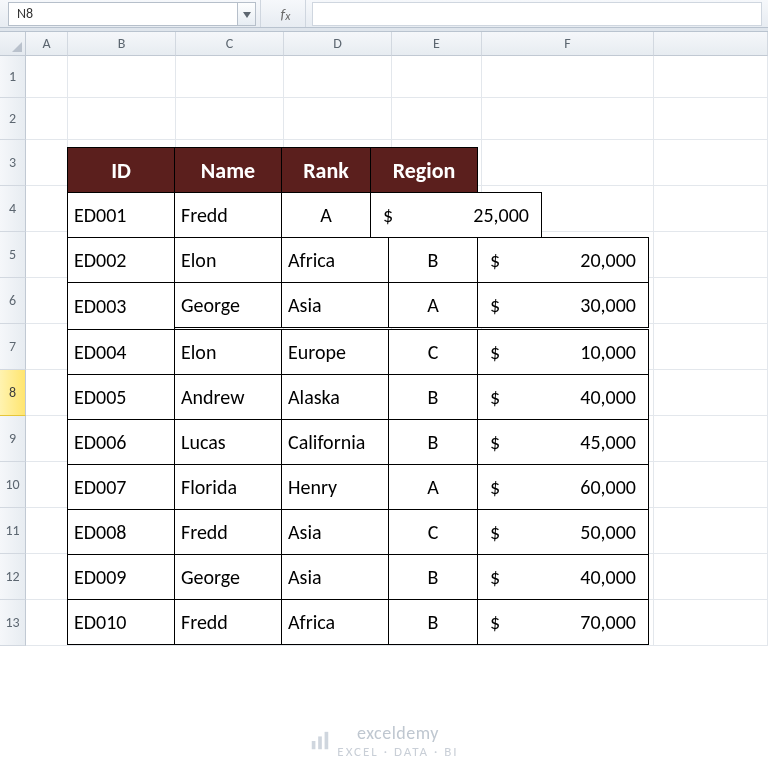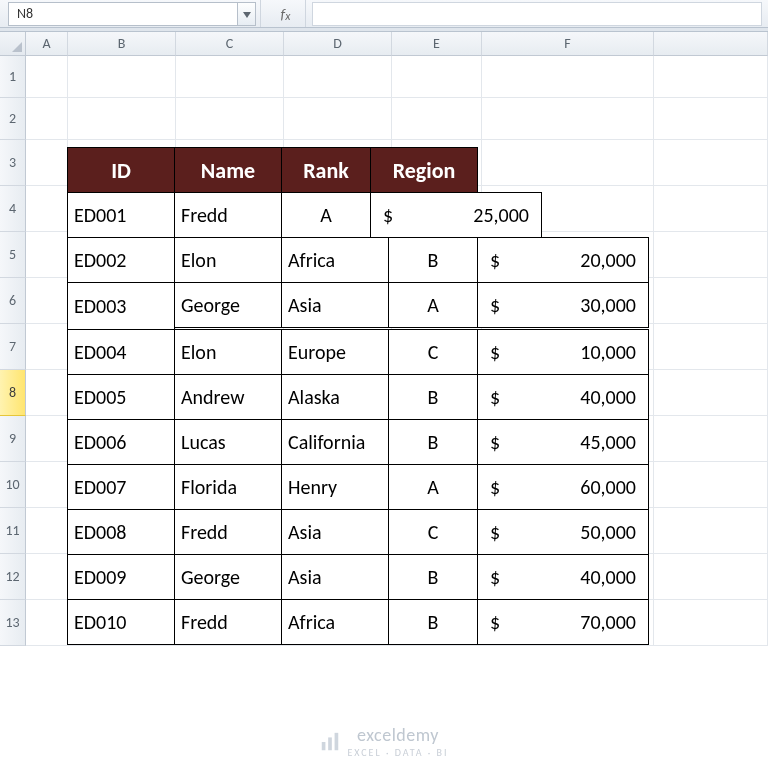--- a/index.html
+++ b/index.html
@@ -217,21 +217,21 @@
     color: #bfc7d0;
     font-size: 18px;
     letter-spacing: 0.5px;
     display:flex;
     align-items:center;
     justify-content:center;
     gap:6px;
   }
   .watermark .sub {
     display:block;
-    font-size:10px;
+    font-size:13px;
     letter-spacing:2px;
     color:#c9cfd7;
     text-align:center;
   }
   .wm-icon{
     width:22px;height:22px;
     position:relative;
   }
   .wm-icon svg{width:100%;height:100%;}
 </style>

